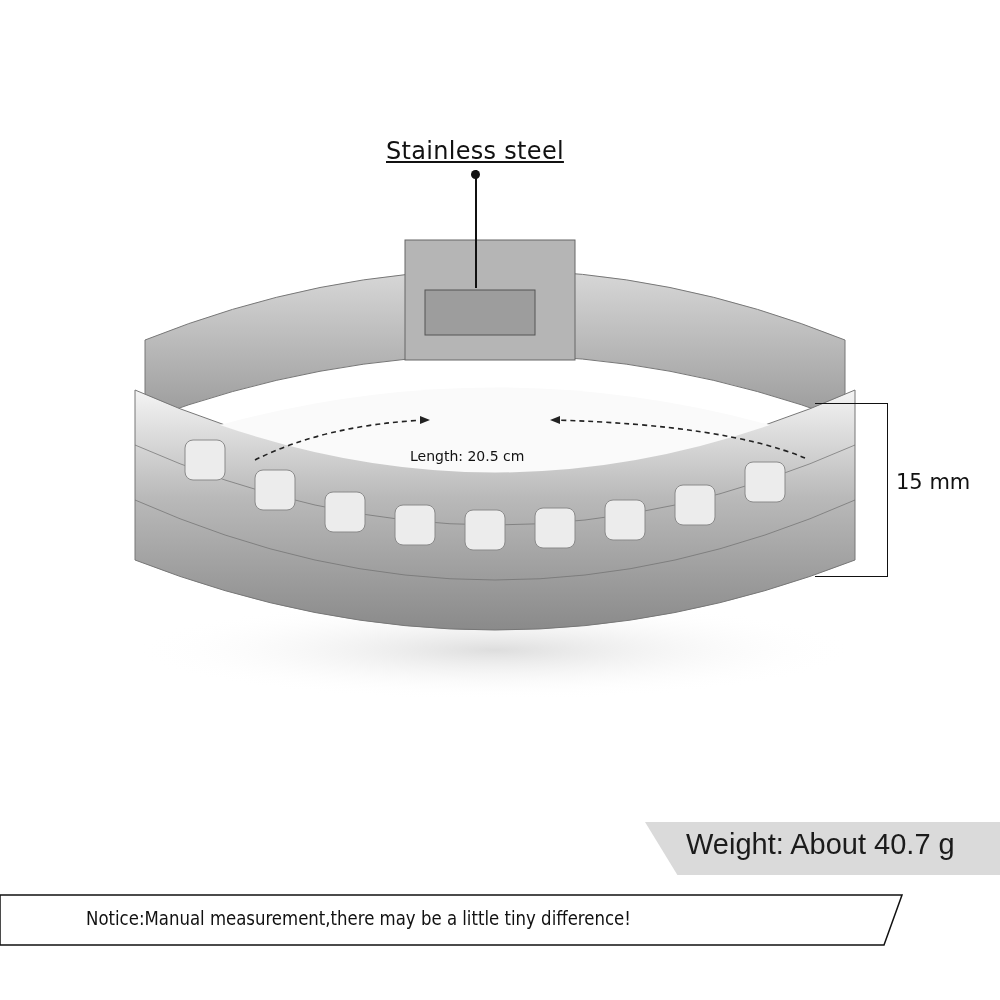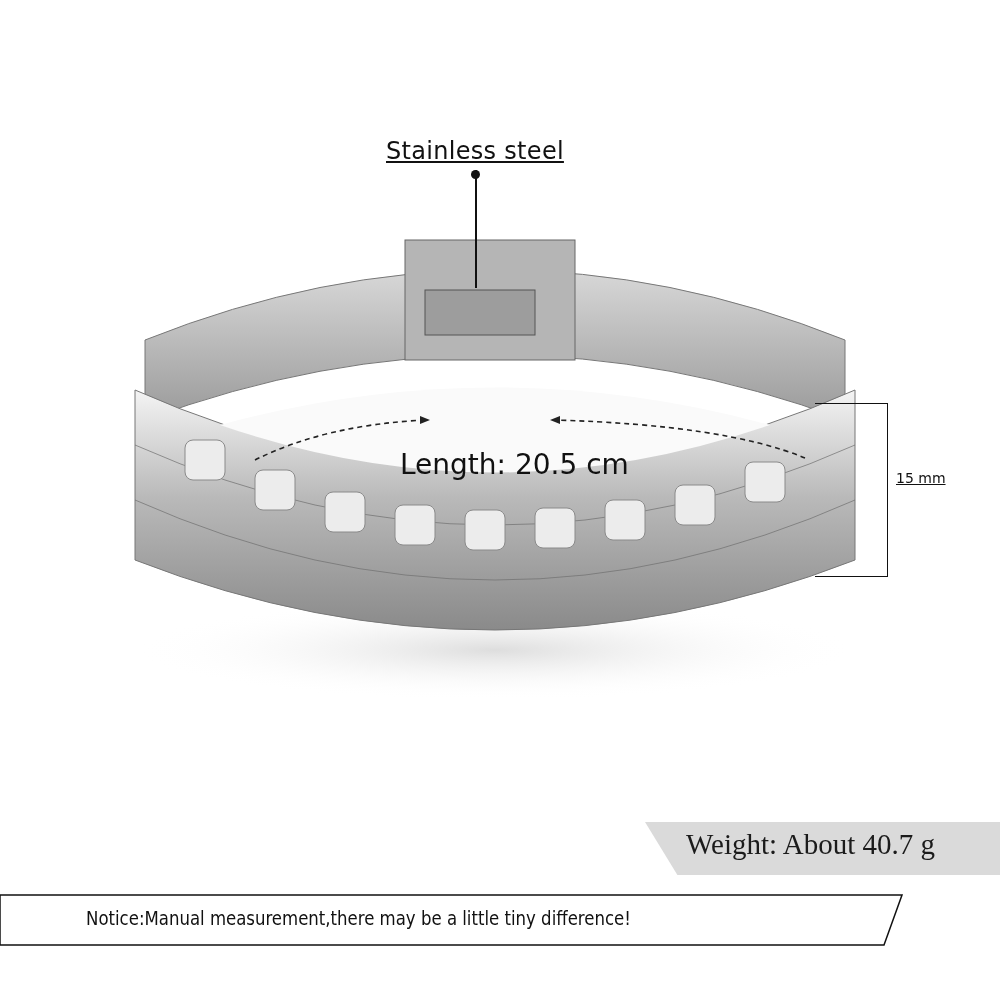--- a/index.html
+++ b/index.html
@@ -1,25 +1,25 @@
 <!DOCTYPE html>
 <html><head>
 <meta charset="utf-8">
 <style>
   html,body{margin:0;padding:0;background:#fff;}
   body{width:1000px;height:1000px;position:relative;overflow:hidden;font-family:"DejaVu Sans","Liberation Sans",sans-serif;color:#111;}
   .abs{position:absolute;}
   .label-top{left:386px;top:137px;font-size:24px;letter-spacing:0.3px;text-decoration:underline;}
   .leader{left:475px;top:170px;width:2px;height:118px;background:#111;}
   .leader-dot{left:471px;top:170px;width:9px;height:9px;border-radius:50%;background:#111;}
-  .length{left:400px;top:448px;font-size:28px;}
-  .width-lbl{left:896px;top:470px;font-size:14px;text-decoration:underline;}
+  .length{left:410px;top:448px;font-size:14px;}
+  .width-lbl{left:896px;top:470px;font-size:21px;}
   .bracket{left:815px;top:403px;width:72px;height:172px;border:1.5px solid #111;border-left:none;}
   .weight-banner{left:645px;top:822px;width:360px;height:53px;background:#dadada;clip-path:polygon(0 0,100% 0,100% 100%,9% 100%);}
-  .weight-text{left:686px;top:828px;font-size:29px;color:#1b1b1b;font-family:Liberation Serif, serif;}
+  .weight-text{left:686px;top:828px;font-size:29px;color:#1b1b1b;font-family:Liberation Sans, sans-serif;}
   .notice{left:0;top:894px;width:905px;height:52px;}
   .notice-text{left:86px;top:906px;font-size:20px;color:#111;font-family:"DejaVu Sans Condensed","DejaVu Sans",sans-serif;transform:scaleX(0.92);transform-origin:left;}
   .photo{left:125px;top:230px;width:740px;height:470px;}
 </style>
 </head>
 <body>
 
 <svg class="abs photo" viewBox="0 0 740 470">
   <defs>
     <linearGradient id="steel" x1="0" y1="0" x2="0" y2="1">

